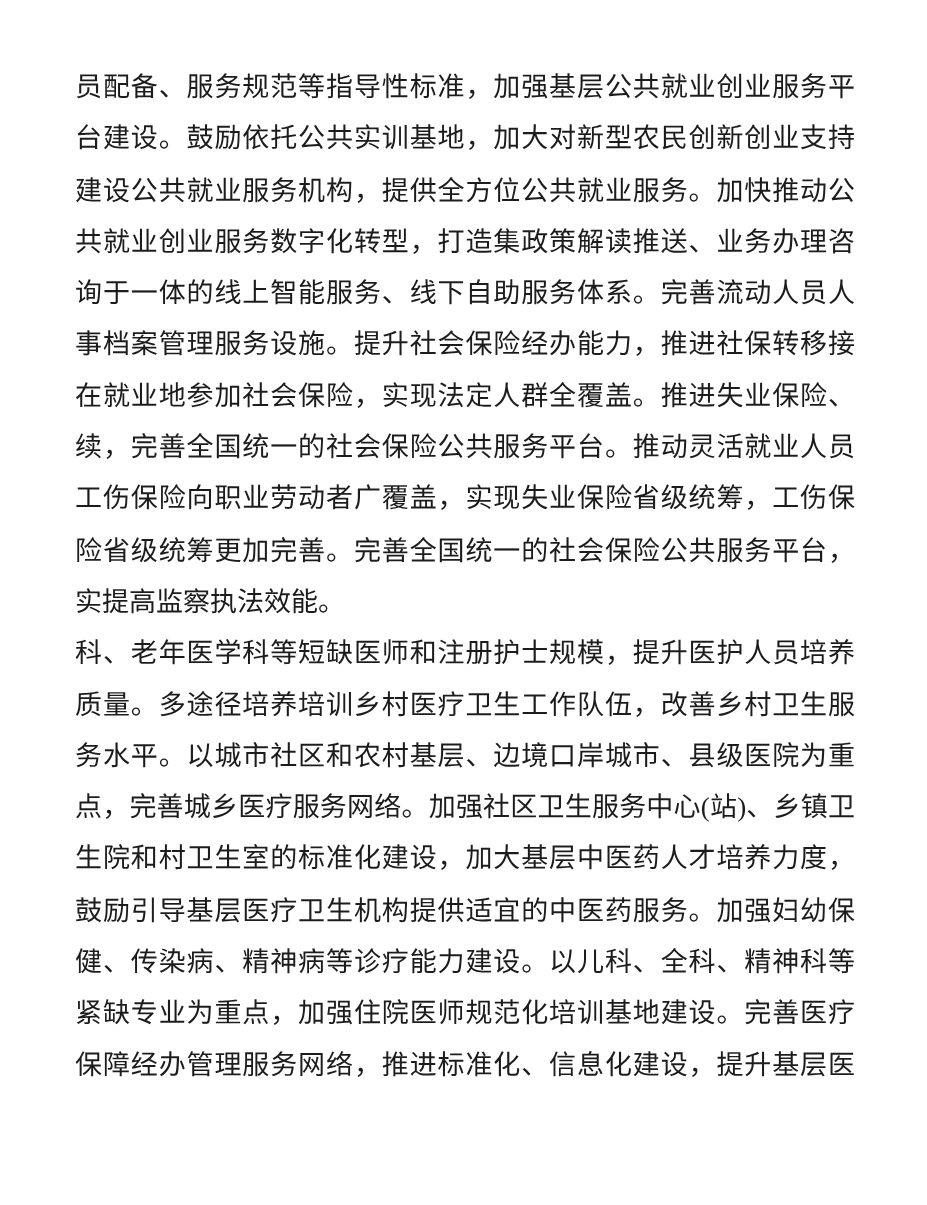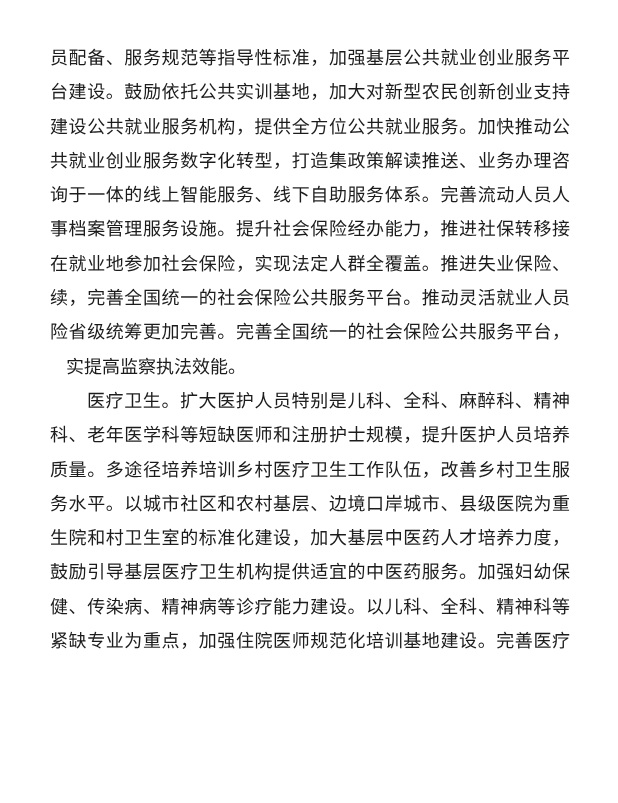--- a/index.html
+++ b/index.html
@@ -26,45 +26,46 @@
       line-height: 34.3px;
       height: 34.3px;
       text-align: justify;
       text-align-last: justify;
       text-justify: inter-character;
       overflow: hidden;
     }
     .line.para-end {
       text-align: left;
       text-align-last: left;
-      margin-left: 16px;
     }
     .line.indent {
       text-indent: 37px;
     }
   </style>
 </head>
 <body>
 
 <div class="page">
   <div>
     <div class="line">员配备、服务规范等指导性标准，加强基层公共就业创业服务平</div>
     <div class="line">台建设。鼓励依托公共实训基地，加大对新型农民创新创业支持</div>
     <div class="line">建设公共就业服务机构，提供全方位公共就业服务。加快推动公</div>
     <div class="line">共就业创业服务数字化转型，打造集政策解读推送、业务办理咨</div>
     <div class="line">询于一体的线上智能服务、线下自助服务体系。完善流动人员人</div>
     <div class="line">事档案管理服务设施。提升社会保险经办能力，推进社保转移接</div>
     <div class="line">在就业地参加社会保险，实现法定人群全覆盖。推进失业保险、</div>
     <div class="line">续，完善全国统一的社会保险公共服务平台。推动灵活就业人员</div>
+    <div class="line">工伤保险向职业劳动者广覆盖，实现失业保险省级统筹，工伤保</div>
     <div class="line">险省级统筹更加完善。完善全国统一的社会保险公共服务平台，切</div>
     <div class="line para-end">实提高监察执法效能。</div>
   </div>
   <div>
-    <div class="line indent">医疗卫生。扩大医护人员特别是儿科、全科、麻醉科、精神</div>
     <div class="line">科、老年医学科等短缺医师和注册护士规模，提升医护人员培养</div>
     <div class="line">质量。多途径培养培训乡村医疗卫生工作队伍，改善乡村卫生服</div>
     <div class="line">务水平。以城市社区和农村基层、边境口岸城市、县级医院为重</div>
+    <div class="line">点，完善城乡医疗服务网络。加强社区卫生服务中心(站)、乡镇卫</div>
     <div class="line">生院和村卫生室的标准化建设，加大基层中医药人才培养力度，</div>
     <div class="line">鼓励引导基层医疗卫生机构提供适宜的中医药服务。加强妇幼保</div>
     <div class="line">健、传染病、精神病等诊疗能力建设。以儿科、全科、精神科等</div>
     <div class="line">紧缺专业为重点，加强住院医师规范化培训基地建设。完善医疗</div>
+    <div class="line">保障经办管理服务网络，推进标准化、信息化建设，提升基层医</div>
   </div>
 </div>
 
 </body></html>

